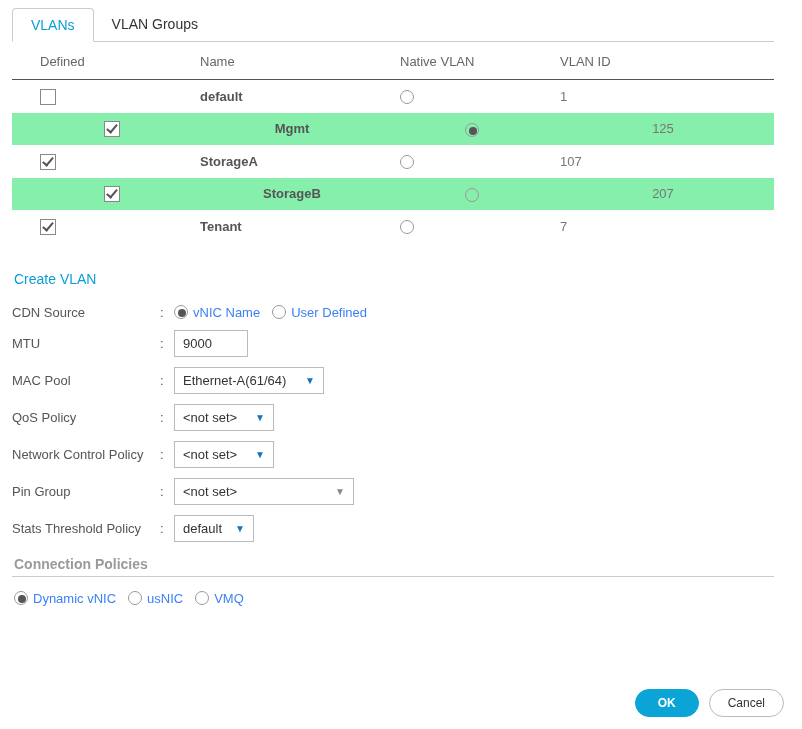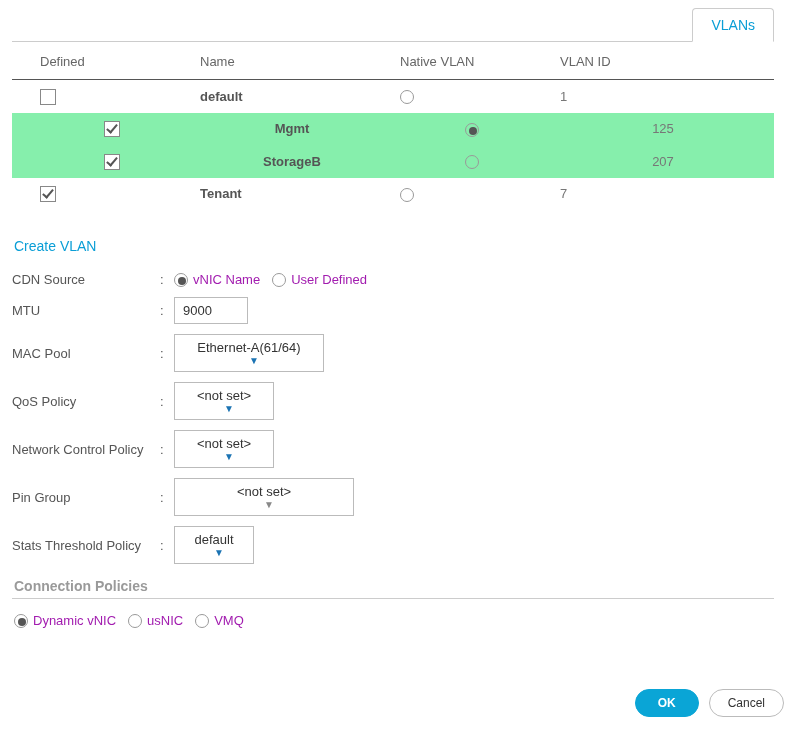--- a/index.html
+++ b/index.html
@@ -30,21 +30,20 @@
     display: block;
   }
 
   .inner { padding: 4px 12px 200px 12px; }
 
   
   .tabs {
     display: flex;
     border-bottom: 1px solid #ccc;
     margin-top: 4px;
-    justify-content: flex-end;
   }
   .tab {
     padding: 8px 18px 8px 18px;
     font-size: 14px;
     color: #333;
     cursor: pointer;
   }
   .tab.active {
     color: #0a9ed6;
     border: 1px solid #ccc;
@@ -184,29 +183,28 @@
   .select {
     border: 1px solid #bbb;
     padding: 5px 8px;
     font-size: 13px;
     color: #333;
     display: inline-flex;
     align-items: center;
     justify-content: space-between;
     cursor: pointer;
     background: #fff;
-    flex-direction: column;
   }
   .select .caret {
     color: #1b73b3;
     margin-left: 10px;
     font-size: 10px;
   }
   .select.grey .caret { color: #888; }
-  .radio-label { color: #a21caf; display: inline-flex; align-items: center; gap: 5px; cursor: pointer; }
+  .radio-label { color: #3b82f6; display: inline-flex; align-items: center; gap: 5px; cursor: pointer; }
 
   .section-title {
     color: #9a9a9a;
     font-weight: bold;
     font-size: 14px;
     margin: 14px 0 4px 2px;
   }
   .hr { border-top: 1px solid #ccc; margin: 2px 0 14px 0; }
 
   
@@ -237,20 +235,21 @@
   svg.icon { width: 12px; height: 12px; }
 </style>
 </head>
 <body>
 
 <div class="scroll-area">
   <div class="inner">
 
     <div class="tabs">
       <div class="tab active">VLANs</div>
+      <div class="tab">VLAN Groups</div>
     </div>
 
 
     <table class="vlans">
       <thead>
         <tr>
           <th class="col-select">Defined</th>
           <th>Name</th>
           <th>Native VLAN</th>
           <th>VLAN ID</th>
@@ -262,20 +261,26 @@
           <td class="col-name">default</td>
           <td class="col-native"><span class="radio"></span></td>
           <td class="col-id">1</td>
         </tr>
         <tr class="alt">
           <td class="col-select"><span class="checkbox checked"></span></td>
           <td class="col-name">Mgmt</td>
           <td class="col-native"><span class="radio selected"></span></td>
           <td class="col-id">125</td>
         </tr>
+        <tr>
+          <td class="col-select"><span class="checkbox checked"></span></td>
+          <td class="col-name">StorageA</td>
+          <td class="col-native"><span class="radio"></span></td>
+          <td class="col-id">107</td>
+        </tr>
         <tr class="alt">
           <td class="col-select"><span class="checkbox checked"></span></td>
           <td class="col-name">StorageB</td>
           <td class="col-native"><span class="radio"></span></td>
           <td class="col-id">207</td>
         </tr>
         <tr>
           <td class="col-select"><span class="checkbox checked"></span></td>
           <td class="col-name">Tenant</td>
           <td class="col-native"><span class="radio"></span></td>

